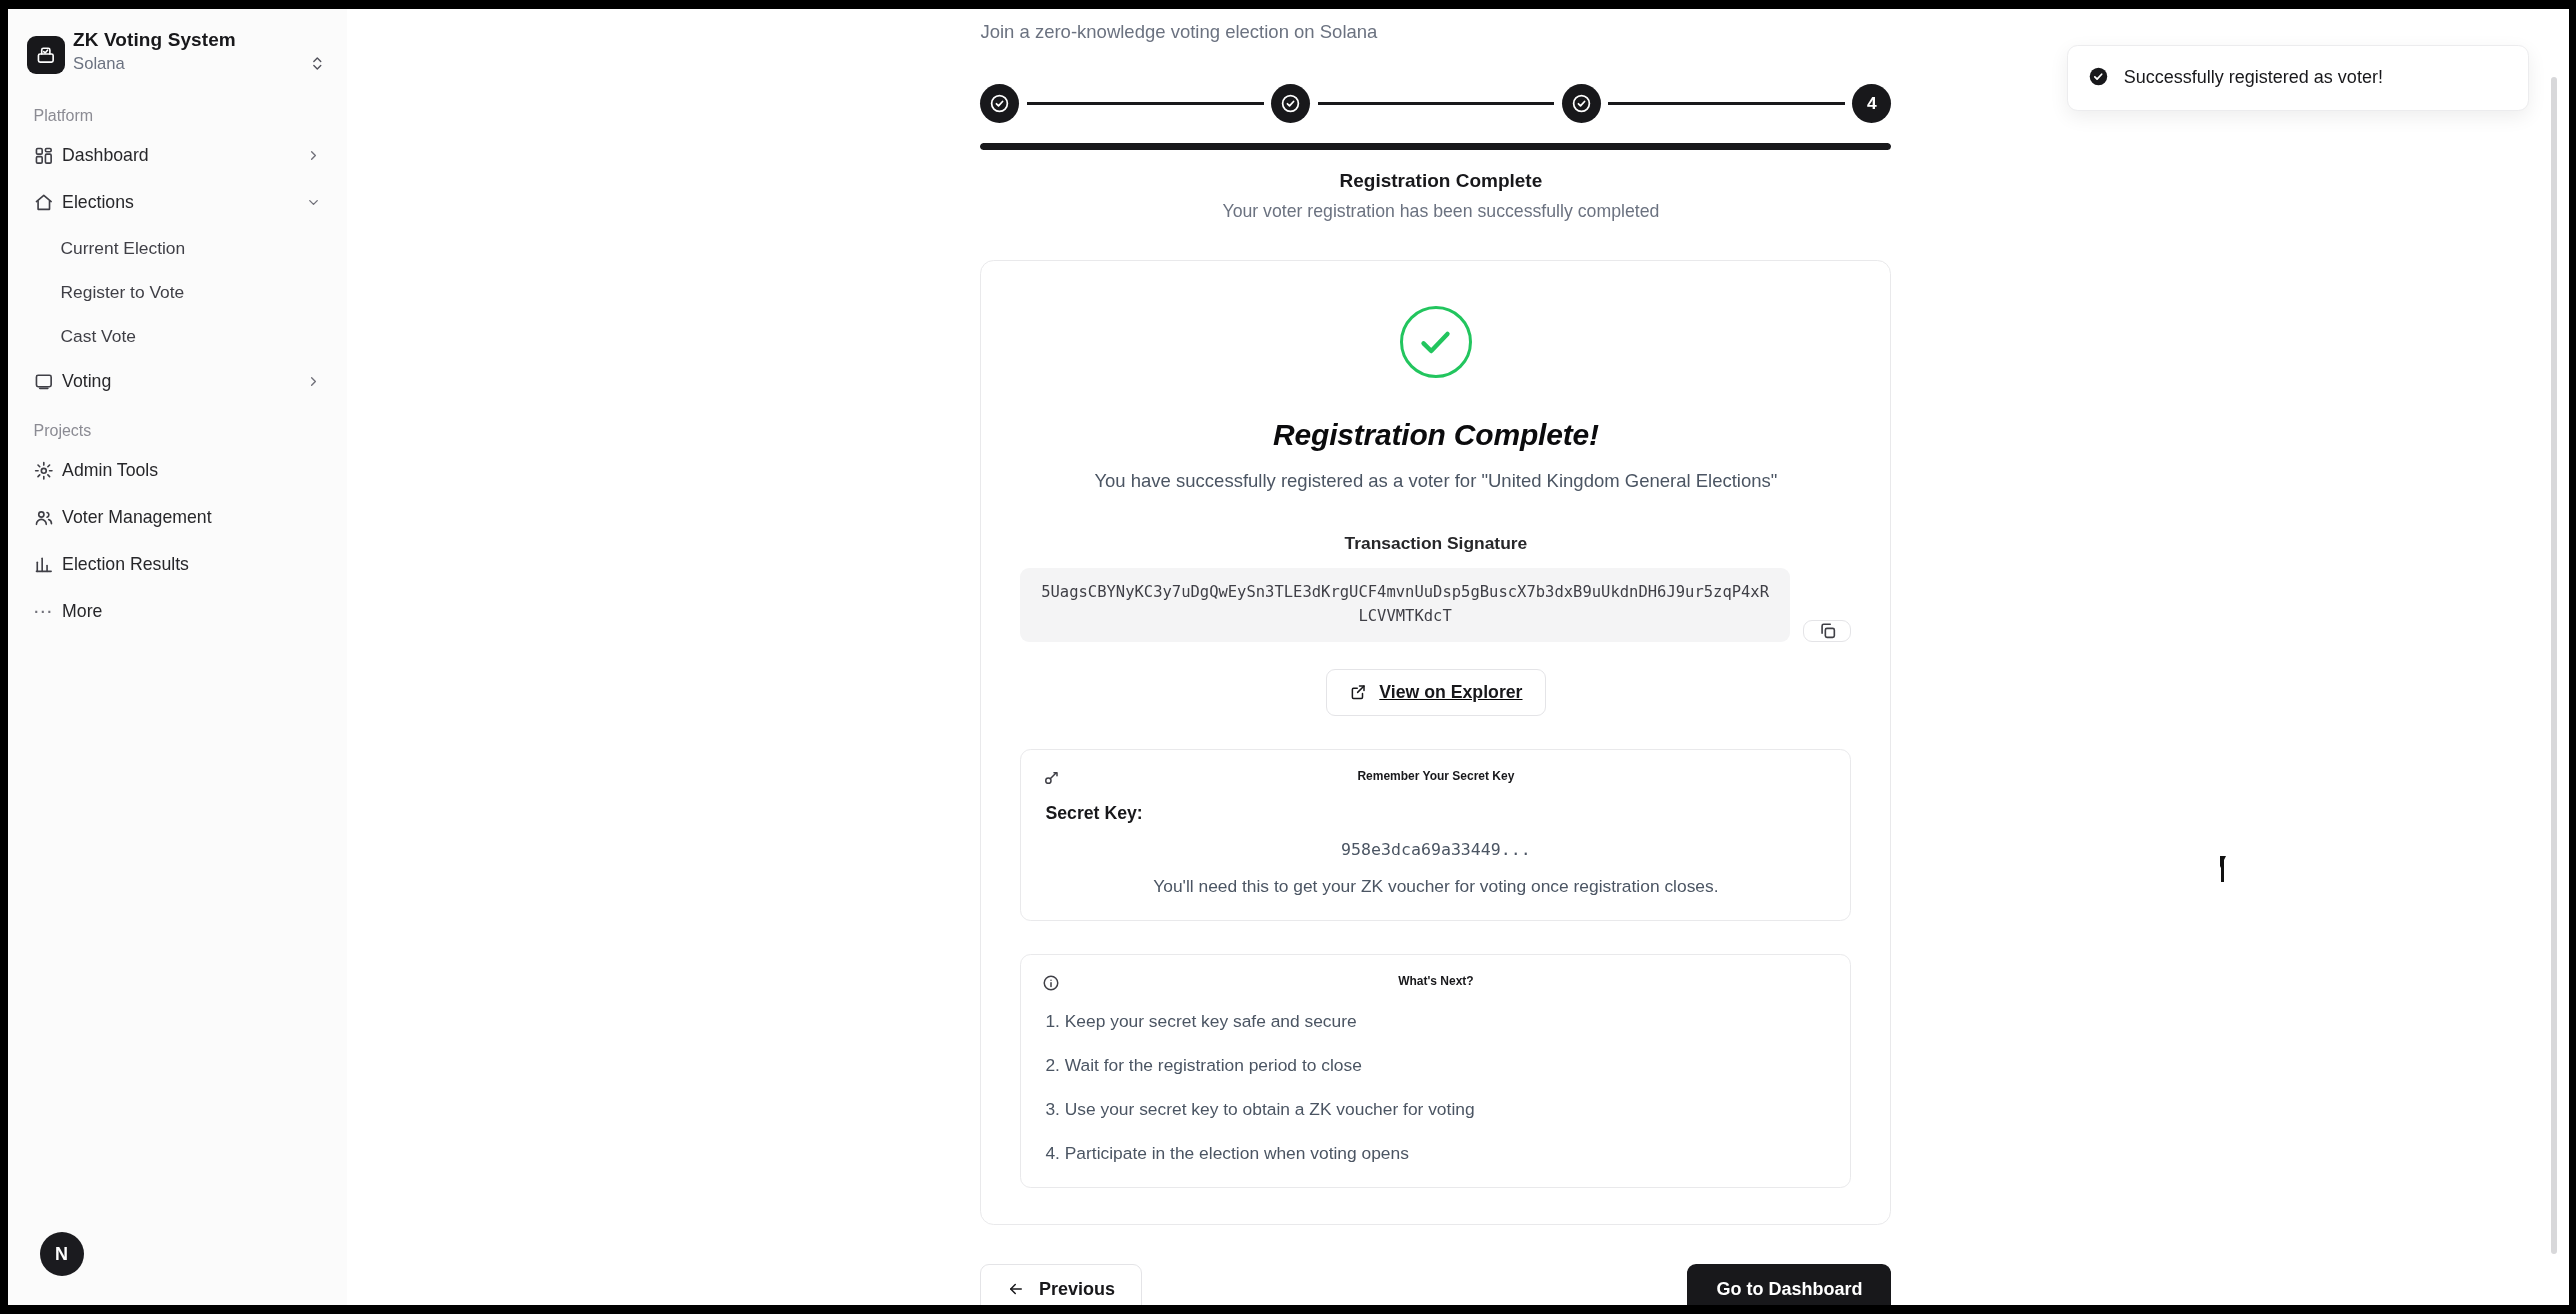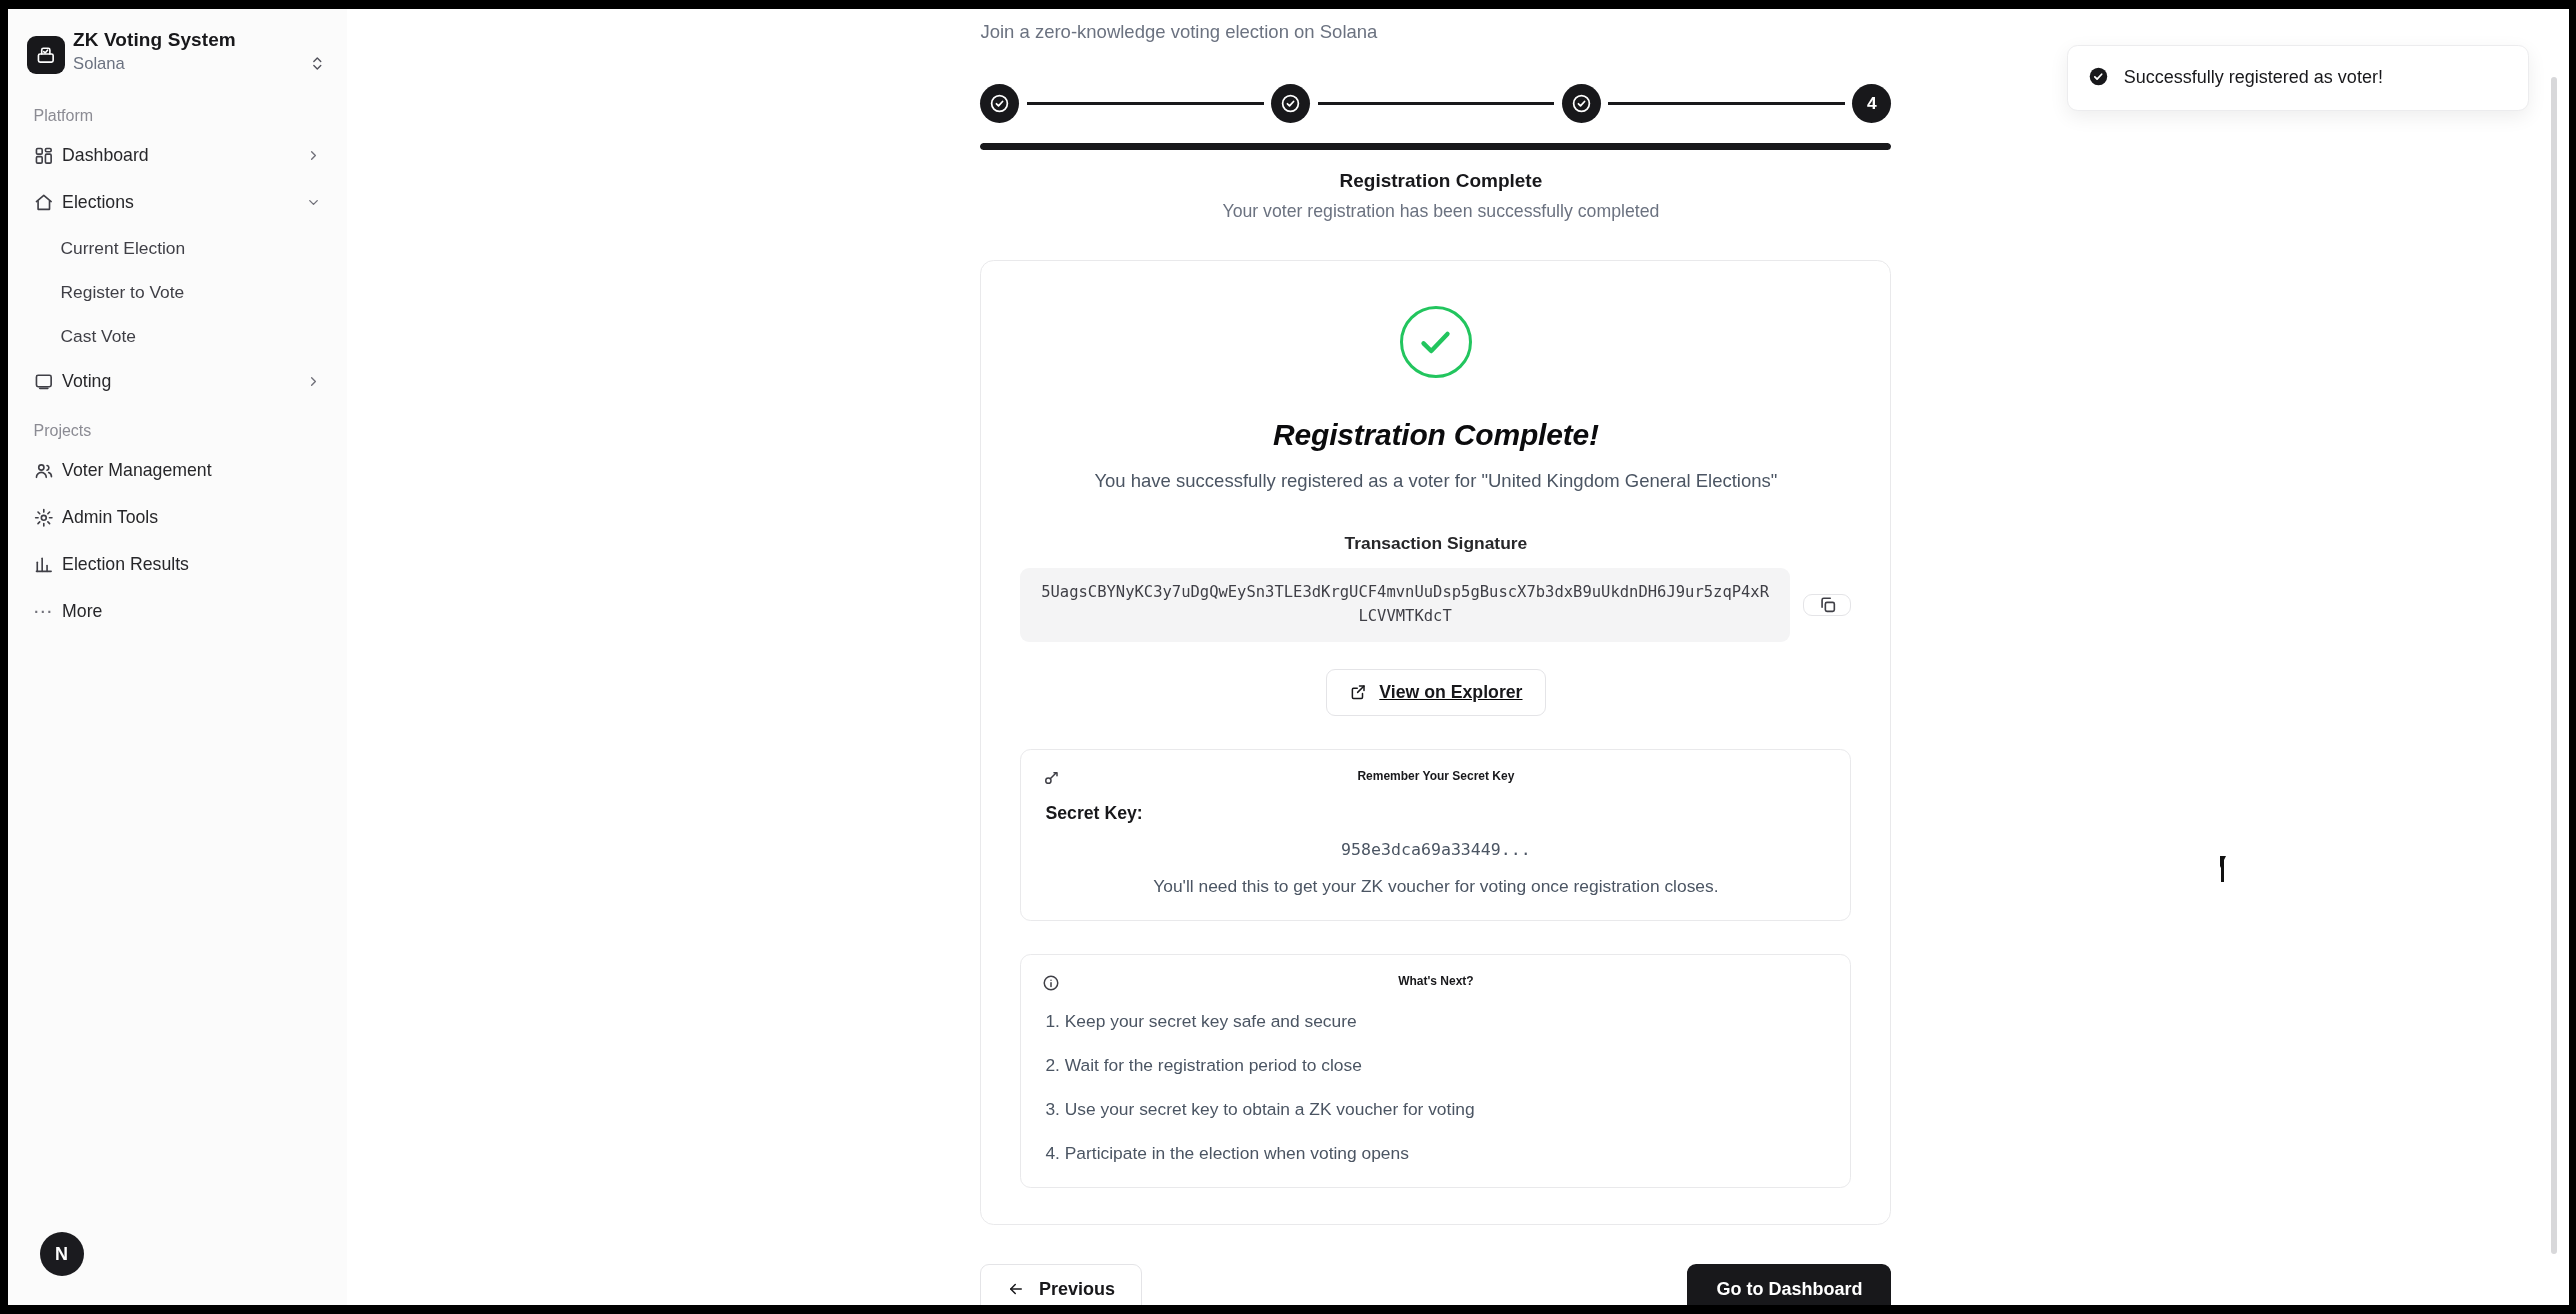--- a/index.html
+++ b/index.html
@@ -128,21 +128,21 @@
     display: flex; align-items: center; justify-content: center;
   }
   .check-big svg { width: 41px; height: 41px; }
   .card-h {
     text-align: center; font-size: 30px; font-weight: 700;
     color: #0b0b0d; margin-top: 40px; letter-spacing: -0.2px; font-style: italic;
   }
   .card-p { text-align: center; font-size: 18.5px; color: #4b5563; margin-top: 18px; }
 
   .sig-label { text-align: center; font-size: 17.4px; font-weight: 600; color: #27272a; margin-top: 41px; }
-  .sig-row { display: flex; align-items: center; gap: 13.6px; margin-top: 13.6px; }
+  .sig-row { display: flex; align-items: flex-end; gap: 13.6px; margin-top: 13.6px; }
   .sig-box {
     flex: 1 1 auto;
     background: #f4f4f5; border-radius: 9px;
     padding: 13.6px 16.6px;
     font-family: "DejaVu Sans Mono", monospace;
     font-size: 15.5px; color: #3f3f46;
     text-align: center; line-height: 1.5;
     word-break: break-all;
   }
   .copy-btn {
@@ -323,37 +323,37 @@
           </svg>
       </span>
     </div>
 
 
     <div class="sb-group-label">Projects</div>
 
     <div class="sb-item">
       <span class="ico">
         <svg viewBox="0 0 24 24" fill="none" stroke="currentColor" stroke-width="2" stroke-linecap="round" stroke-linejoin="round">
+          <circle cx="12" cy="12" r="3"></circle>
+          <path d="M12 2v3M12 19v3M2 12h3M19 12h3M4.9 4.9l2.1 2.1M17 17l2.1 2.1M19.1 4.9L17 7M7 17l-2.1 2.1"></path>
+        </svg>
+      </span>
+      <span class="label">Admin Tools</span>
+    </div>
+
+    <div class="sb-item">
+      <span class="ico">
+        <svg viewBox="0 0 24 24" fill="none" stroke="currentColor" stroke-width="2" stroke-linecap="round" stroke-linejoin="round">
           <circle cx="9" cy="8" r="3.2"></circle>
             <path d="M3 20c0-3.3 2.7-6 6-6s6 2.7 6 6"></path>
           <path d="M16 5.5a3 3 0 0 1 0 5.8"></path>
             <path d="M18 14.2c2 .8 3.4 2.7 3.4 5"></path>
         </svg>
       </span>
       <span class="label">Voter Management</span>
-    </div>
-
-    <div class="sb-item">
-      <span class="ico">
-        <svg viewBox="0 0 24 24" fill="none" stroke="currentColor" stroke-width="2" stroke-linecap="round" stroke-linejoin="round">
-          <circle cx="12" cy="12" r="3"></circle>
-          <path d="M12 2v3M12 19v3M2 12h3M19 12h3M4.9 4.9l2.1 2.1M17 17l2.1 2.1M19.1 4.9L17 7M7 17l-2.1 2.1"></path>
-        </svg>
-      </span>
-      <span class="label">Admin Tools</span>
     </div>
 
     <div class="sb-item">
       <span class="ico">
         <svg viewBox="0 0 24 24" fill="none" stroke="currentColor" stroke-width="2" stroke-linecap="round" stroke-linejoin="round">
           <path d="M4 20V9"></path>
             <path d="M10 20V4"></path>
             <path d="M16 20v-7"></path>
             <path d="M21 20H3"></path>
         </svg>

